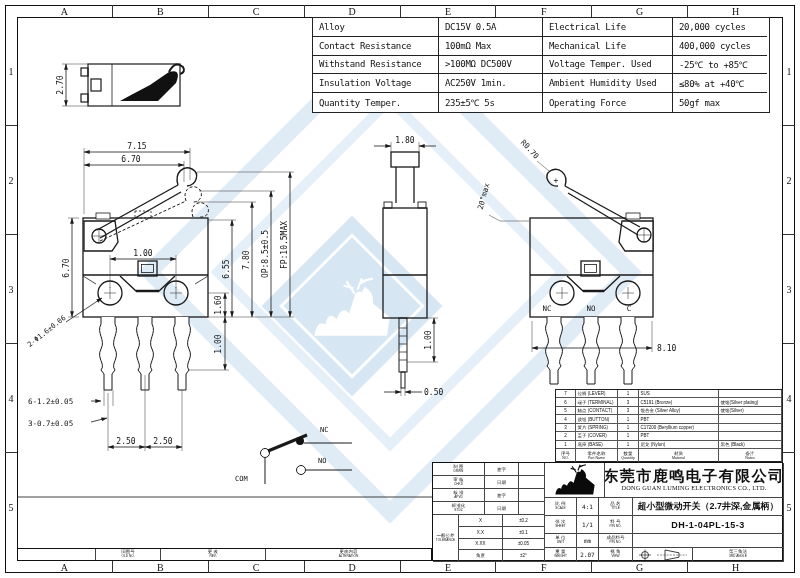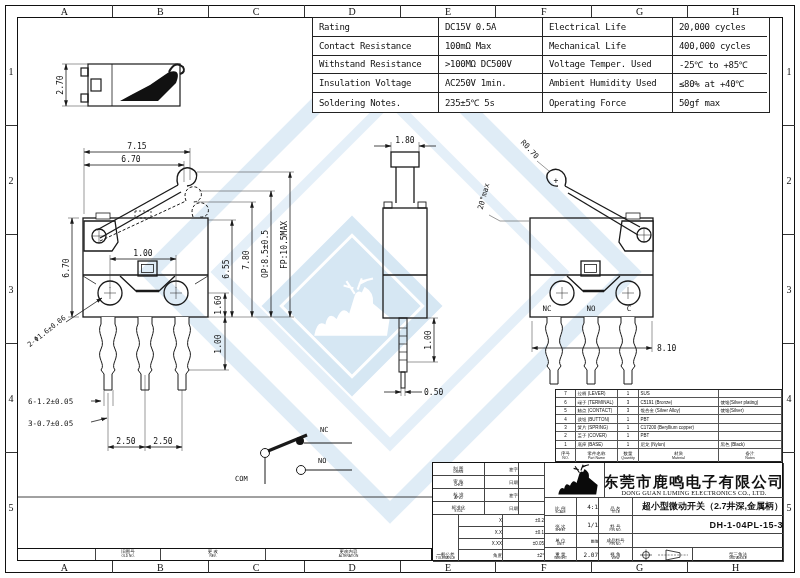--- a/index.html
+++ b/index.html
@@ -32,21 +32,21 @@
        display:grid;grid-template-columns:20px 42px 21px 80px 63px;
        grid-template-rows:repeat(7,8.45px) 13.5px;font-size:4.5px}
   #bom>div{border-right:0.6px solid #555;border-bottom:0.6px solid #555;display:flex;align-items:center;
        padding-left:1.5px;overflow:hidden;white-space:nowrap;box-sizing:border-box}
   #bom>div.ctr{justify-content:center;padding-left:0}
   #bom .hdr{flex-direction:column;justify-content:center;line-height:1.15;padding-left:0;text-align:center}
   #bom .hdr .en{font-size:3.6px}
   
   #tb{left:432px;top:462px;width:351px;height:99px;border:1.2px solid #111;background:#fff}
   .cell{position:absolute;box-sizing:border-box;border-right:0.6px solid #444;border-bottom:0.6px solid #444;
-        display:flex;align-items:center;justify-content:flex-end;overflow:hidden;white-space:nowrap}
+        display:flex;align-items:center;justify-content:center;overflow:hidden;white-space:nowrap}
   .lbl2{flex-direction:column;line-height:1.1}
   .cn{font-size:4.5px}
   .en{font-size:3.2px}
   .val{font-family:"DejaVu Sans Mono",monospace;font-size:6px}
   .company-cn{font-family:"Liberation Serif",serif;font-weight:bold;font-size:15px;letter-spacing:1.5px;white-space:nowrap}
   .company-en{font-family:"Liberation Serif",serif;font-size:6.3px;letter-spacing:0.2px;white-space:nowrap}
   .prod{font-weight:bold;font-size:9px;white-space:nowrap}
   .pn{font-weight:bold;font-size:9px;letter-spacing:0.5px}
   
   #rev{left:17px;top:548px;width:415px;height:13px;border:1px solid #111;background:transparent;display:flex}
@@ -320,37 +320,37 @@
   </div>
   <div class="abs band band-right" style="z-index:2">
     <div>1</div>
     <div>2</div>
     <div>3</div>
     <div>4</div>
     <div>5</div>
   </div>
 
   <div id="spec" class="abs" style="z-index:3">
-    <div>Rating</div>
+    <div>Alloy</div>
     <div>DC15V 0.5A</div>
     <div>Electrical Life</div>
     <div>20,000 cycles</div>
     <div>Contact Resistance</div>
     <div>100mΩ Max</div>
     <div>Mechanical Life</div>
     <div>400,000 cycles</div>
     <div>Withstand Resistance</div>
     <div>&gt;100MΩ DC500V</div>
     <div>Voltage Temper. Used</div>
     <div>-25℃ to +85℃</div>
     <div>Insulation Voltage</div>
     <div>AC250V 1min.</div>
     <div>Ambient Humidity Used</div>
     <div>≤80% at +40℃</div>
-    <div>Soldering Notes.</div>
+    <div>Quantity Temper.</div>
     <div>235±5℃ 5s</div>
     <div>Operating Force</div>
     <div>50gf max</div>
   </div>
 
   <div id="bom" class="abs" style="z-index:3">
     <div class="ctr">7</div>
     <div>拉柄 (LEVER)</div>
     <div class="ctr">1</div>
     <div>SUS</div>

